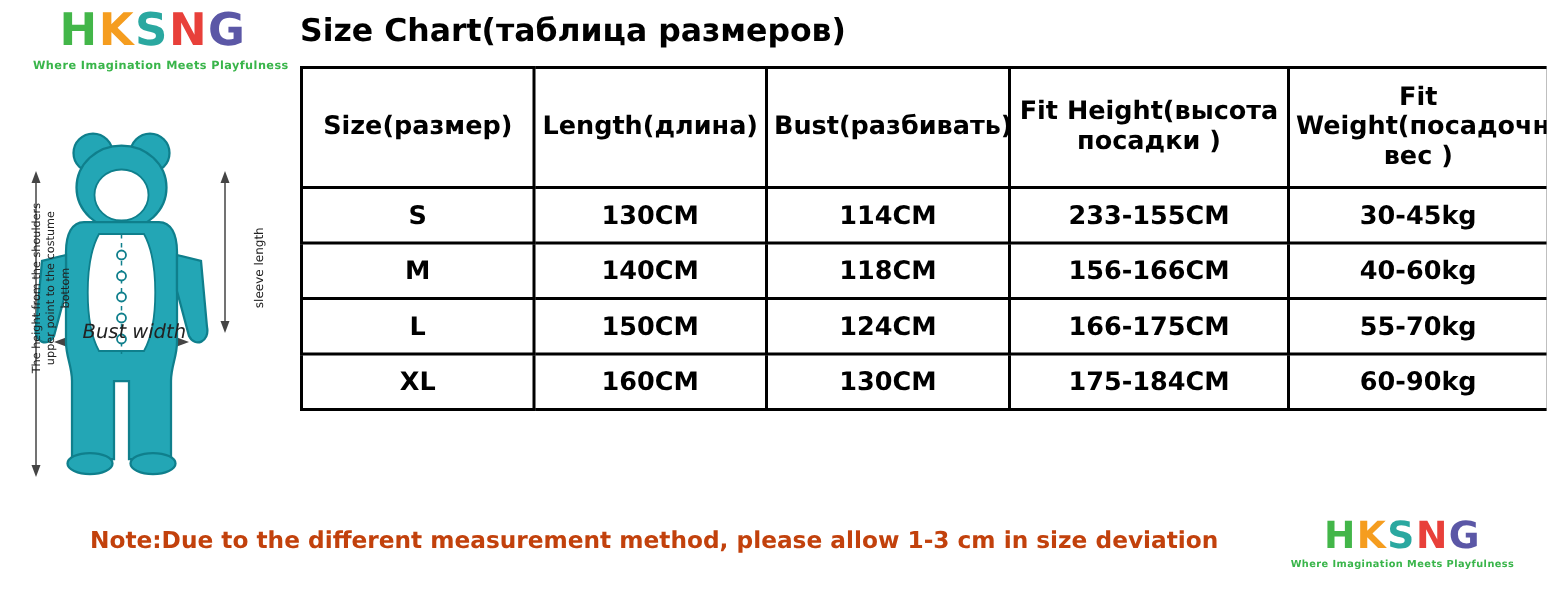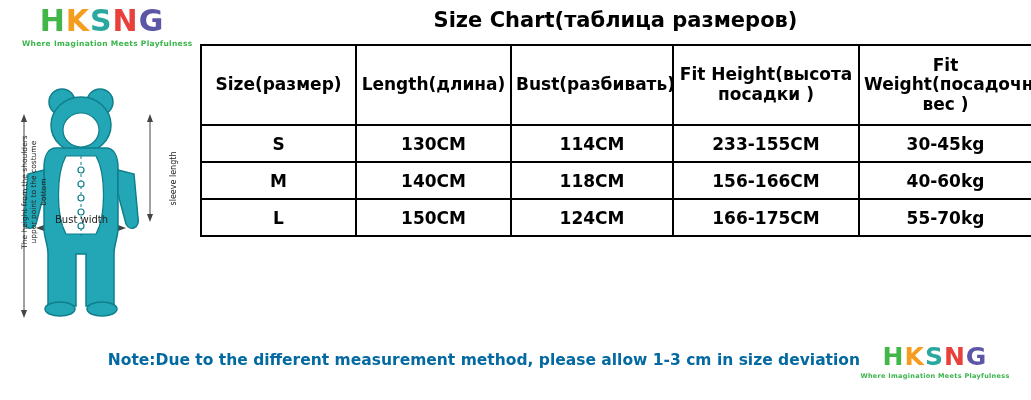--- a/index.html
+++ b/index.html
@@ -84,32 +84,32 @@
     transform: rotate(-90deg);
     transform-origin: center center;
     font-size: 8px;
     color: #222;
     text-align: center;
   }
   .bust-label {
     position: absolute;
     left: 45px;
     top: 136px;
-    font-size: 10px;
+    font-size: 13px;
     color: #222;
     white-space: nowrap;
+    font-style: italic;
   }
 
   
   .chart-title {
     position: absolute;
     left: 200px;
     top: 8px;
     width: 831px;
-    text-align: center;
     font-size: 21px;
     font-weight: bold;
     color: #000;
   }
   table.size-table {
     position: absolute;
     left: 200px;
     top: 44px;
     width: 831px;
     border-collapse: collapse;
@@ -139,22 +139,22 @@
   col.c-bust   { width: 162px; }
   col.c-height { width: 186px; }
   col.c-weight { width: 173px; }
 
   
   .note {
     position: absolute;
     left: 60px;
     top: 348px;
     width: 800px;
-    text-align: right;
-    color: #0369a1;
+    text-align: left;
+    color: #c2410c;
     font-size: 15.5px;
     font-weight: bold;
     line-height: 1.55;
   }
   .note .line2 { display: block; }
   .footer-brand {
     position: absolute;
     right: 16px;
     top: 344px;
     width: 160px;
@@ -252,20 +252,27 @@
         <td>156-166CM</td>
         <td>40-60kg</td>
       </tr>
       <tr>
         <td>L</td>
         <td>150CM</td>
         <td>124CM</td>
         <td>166-175CM</td>
         <td>55-70kg</td>
       </tr>
+      <tr>
+        <td>XL</td>
+        <td>160CM</td>
+        <td>130CM</td>
+        <td>175-184CM</td>
+        <td>60-90kg</td>
+      </tr>
     </tbody>
   </table>
 
   <div class="note">
     <span>Note:Due to the different measurement method, please allow 1-3 cm in size deviation</span>
   </div>
 
   <div class="footer-brand">
     <div class="brand-name"><span class="l1">H</span><span class="l2">K</span><span class="l3">S</span><span class="l4">N</span><span class="l5">G</span></div>
     <div class="brand-tag">Where Imagination Meets Playfulness</div>

